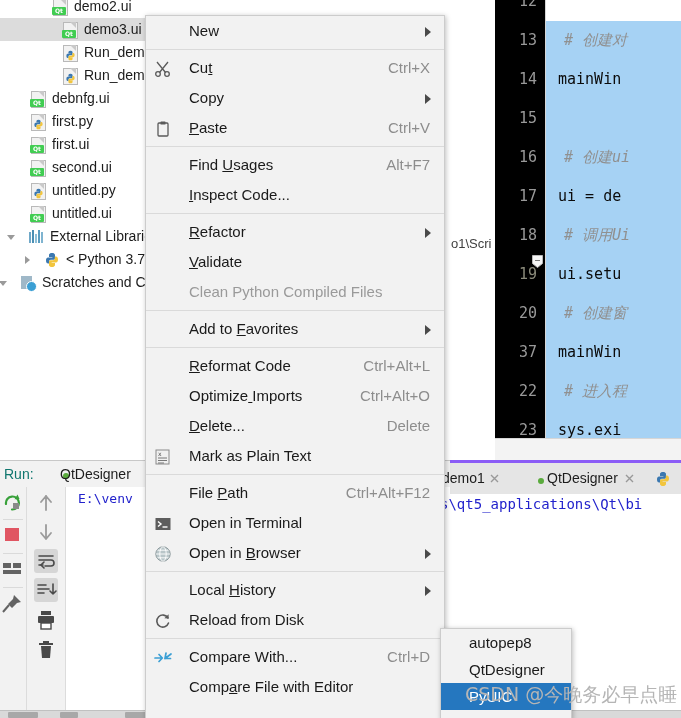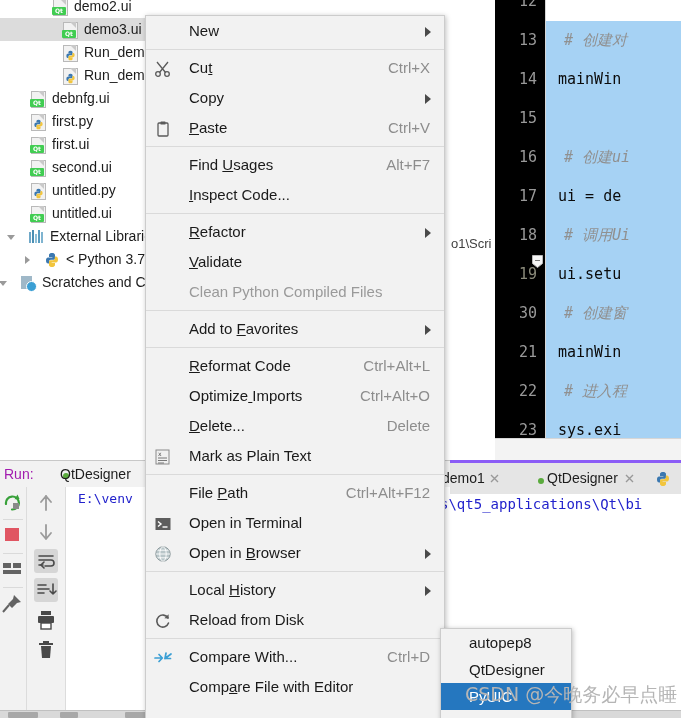--- a/index.html
+++ b/index.html
@@ -50,21 +50,21 @@
   .codeline.sel{background:#a6d2f4;}
   .codeline .cmt{color:#909090;font-style:italic;}
   #fold-marker{position:absolute;left:82px;top:255px;width:11px;height:13px;}
   #proj-path{left:1px;top:236px;font-size:13px;color:#3f3f3f;white-space:nowrap;}
   #name-line{left:45px;top:438px;width:186px;height:22px;background:#f3f3f3;border-top:1px solid #d6d6d6;}
   #name-line span{position:absolute;left:22px;top:3px;font-family:"DejaVu Sans Mono","Liberation Mono",monospace;
                   font-size:13px;color:#6a6a6a;white-space:nowrap;margin-top:48px;}
 
   
   #run-panel{left:0;top:460px;width:450px;height:250px;background:#f2f2f2;border-top:1px solid #c8c8c8;}
-  #run-label{left:4px;top:5px;font-size:14px;color:#a21caf;}
+  #run-label{left:4px;top:5px;font-size:14px;color:#0f766e;}
   #run-tab-left{left:60px;top:5px;font-size:14px;color:#1c1c1c;white-space:nowrap;}
   #run-dot{left:63px;top:12px;width:6px;height:6px;border-radius:50%;background:#5aab3d;}
   #run-toolbar-a{left:0;top:26px;width:26px;height:224px;background:#f2f2f2;border-right:1px solid #dcdcdc;}
   #run-toolbar-b{left:27px;top:26px;width:38px;height:224px;background:#f2f2f2;border-right:1px solid #dcdcdc;}
   .tbtn{position:absolute;width:24px;height:24px;}
   .tbtn.boxed{background:#d6d6d6;border-radius:3px;}
   #run-console{left:66px;top:26px;width:384px;height:224px;background:#ffffff;}
   #console-text{left:12px;top:4px;font-family:"DejaVu Sans Mono","Liberation Mono",monospace;font-size:13px;
                 color:#2222cc;white-space:nowrap;}
   .tb-sep{position:absolute;left:3px;width:20px;height:1px;background:#dadada;}
@@ -253,22 +253,22 @@
   <div class="abs" id="current-line-hl" style="top: 255px;"></div>
   <div class="abs" id="gutter">
       <div class="lineno" style="top: -18px;">12</div>
       <div class="lineno" style="top: 21px;">13</div>
       <div class="lineno" style="top: 60px;">14</div>
       <div class="lineno" style="top: 99px;">15</div>
       <div class="lineno" style="top: 138px;">16</div>
       <div class="lineno" style="top: 177px;">17</div>
       <div class="lineno" style="top: 216px;">18</div>
       <div class="lineno current" style="top: 255px; margin-left: 32px;">19</div>
-      <div class="lineno" style="top: 294px;">30</div>
-      <div class="lineno" style="top: 333px;">21</div>
+      <div class="lineno" style="top: 294px;">20</div>
+      <div class="lineno" style="top: 333px;">37</div>
       <div class="lineno" style="top: 372px;">22</div>
       <div class="lineno" style="top: 411px;">23</div>
     </div>
   <div class="abs" id="code">
       <div class="codeline sel" style="top: 21px;"><span class="cmt" style="margin-left: 18px;"># 创建对</span></div>
       <div class="codeline sel" style="top: 60px;"><span class="" style="margin-left: 12px;">mainWin</span></div>
       <div class="codeline sel" style="top: 99px;"><span class="" style="margin-left: 12px;"></span></div>
       <div class="codeline sel" style="top: 138px;"><span class="cmt" style="margin-left: 18px;"># 创建ui</span></div>
       <div class="codeline sel" style="top: 177px;"><span class="" style="margin-left: 12px;">ui = de</span></div>
       <div class="codeline sel" style="top: 216px;"><span class="cmt" style="margin-left: 18px;"># 调用Ui</span></div>

